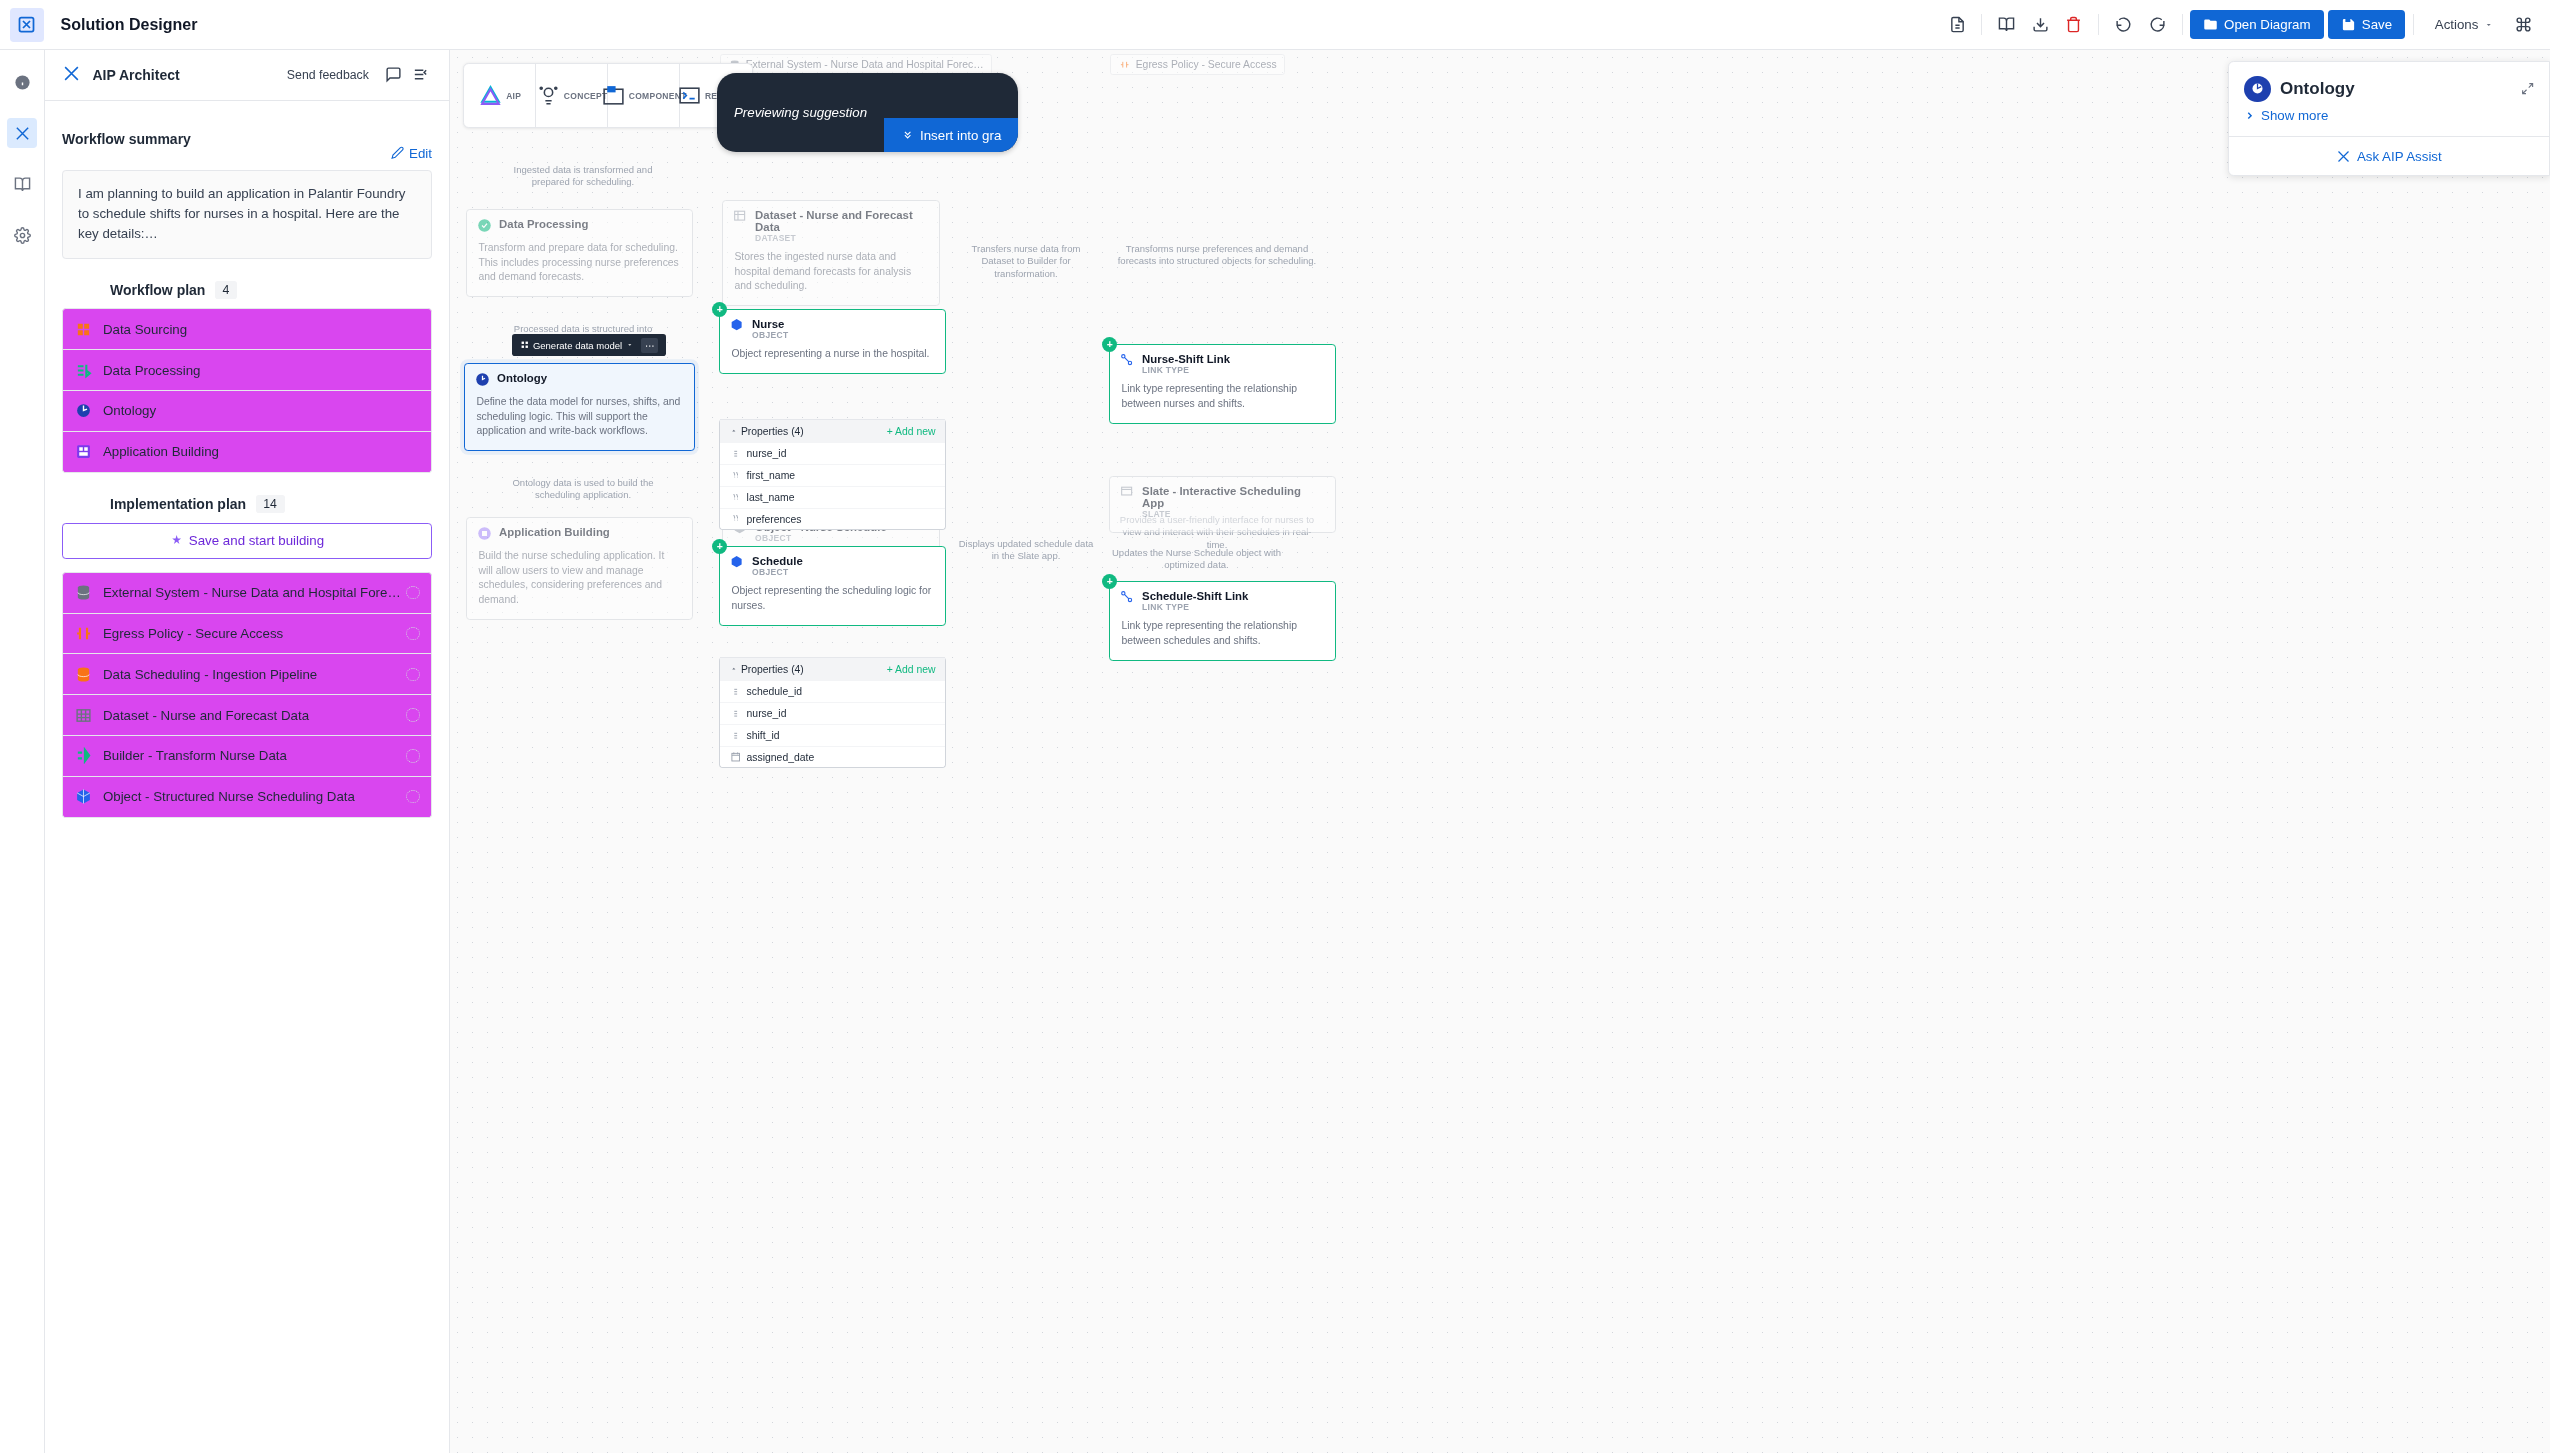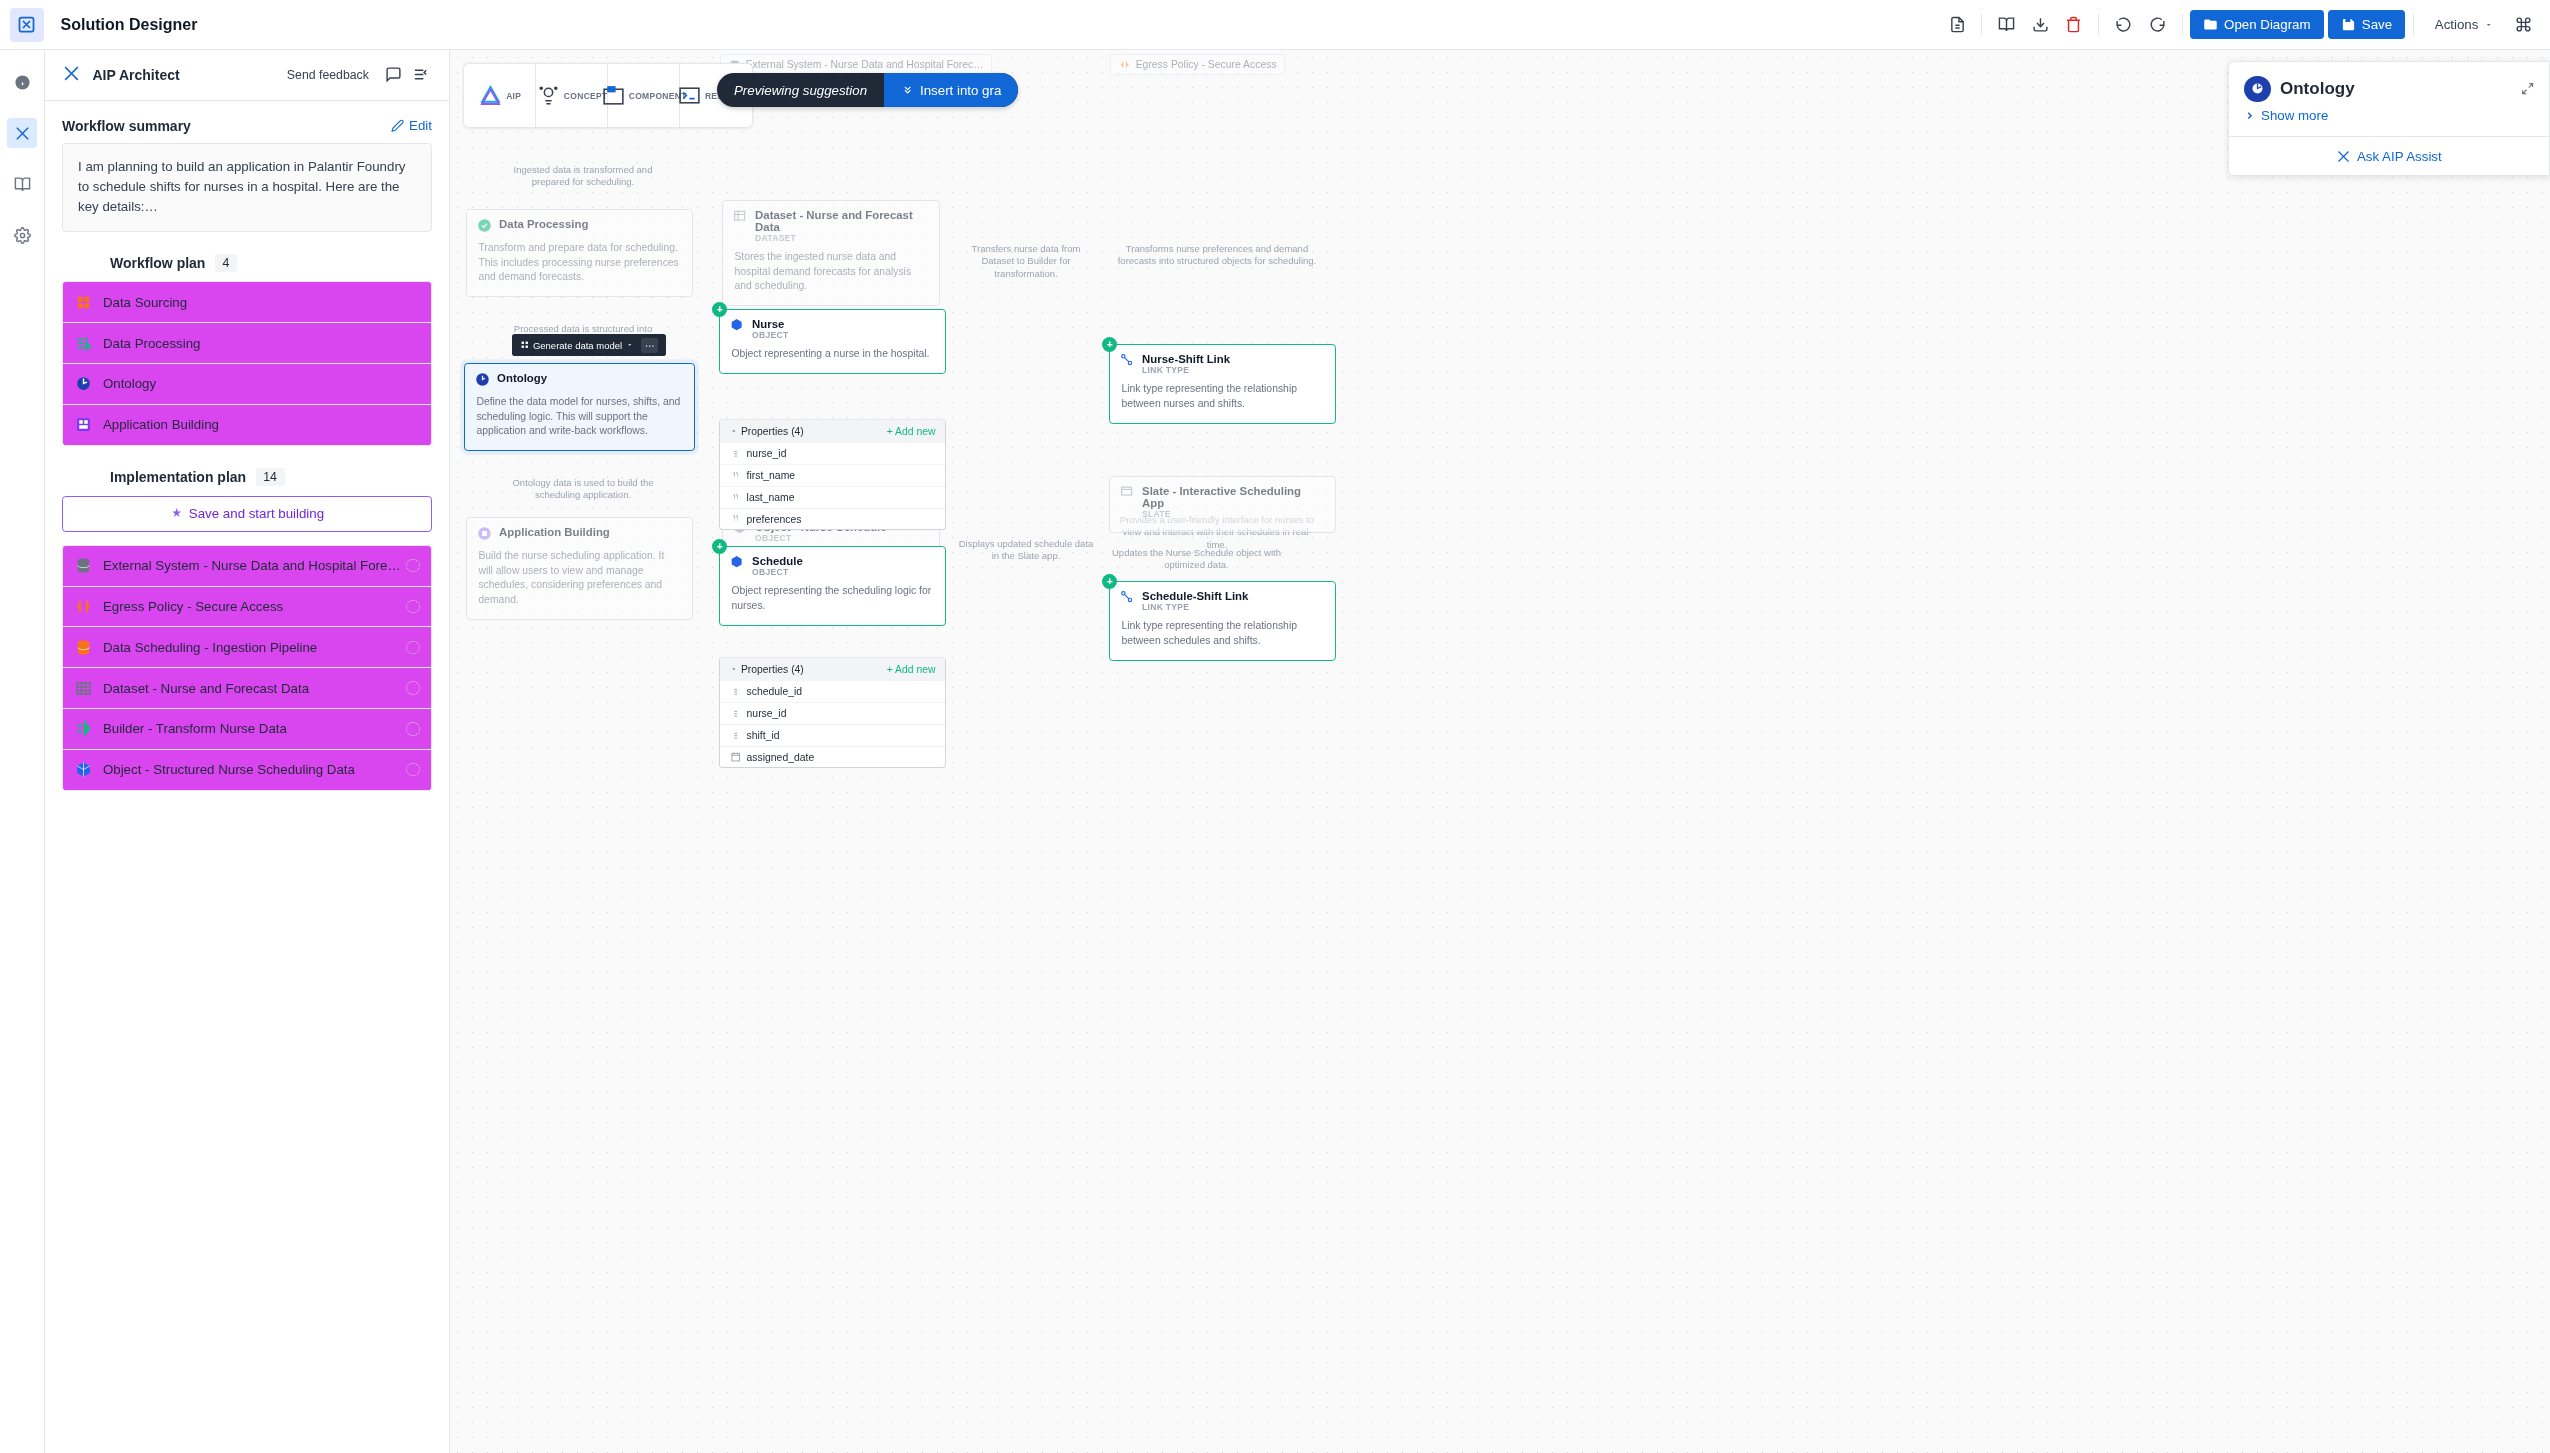--- a/index.html
+++ b/index.html
@@ -25,21 +25,21 @@
 .sidebar { width: 405px; border-right: 0.9px solid #e5e7eb; overflow-y: auto; padding: 0; }
 .sidebar-header { display: flex; align-items: center; padding: 13.3px 17px; border-bottom: 0.9px solid #e5e7eb; }
 .sidebar-header .icon { width: 21px; height: 21px; color: #1067d5; margin-right: 9.5px; }
 .sidebar-header .title { font-size: 14px; font-weight: 600; flex: 1; }
 .sidebar-header .feedback { font-size: 12.3px; color: #374151; margin-right: 9.5px; cursor: pointer; }
 .sidebar-header .iconbtn { width: 23px; height: 23px; display: flex; align-items: center; justify-content: center; cursor: pointer; margin-left: 3.8px; }
 
 .section { padding: 17px; }
 .section-title-row { display: flex; align-items: center; justify-content: space-between; margin-bottom: 9.5px; }
 .section-title { font-size: 14px; font-weight: 600; }
-.edit-link { color: #1067d5; font-size: 13.3px; cursor: pointer; display: flex; align-items: center; gap: 4.7px; }
+.edit-link { color: #1067d5; font-size: 13.3px; cursor: pointer; display: flex; align-items: center; gap: 4.7px; margin-top: 28px; }
 .summary-box { background: #fafafa; border: 0.9px solid #e5e7eb; border-radius: 3.8px; padding: 13.3px 15px; font-size: 13.3px; line-height: 1.5; color: #374151; }
 
 .plan-header { display: flex; align-items: center; gap: 9.5px; padding: 0 17px 9.5px; margin-top: 5.7px; }
 .plan-header .label { font-size: 14px; font-weight: 600; margin-left: 48px; }
 .plan-header .count { background: #f3f4f6; padding: 1.9px 7.6px; border-radius: 2.8px; font-size: 12.3px; font-weight: 500; }
 
 .plan-list { padding: 0 17px 17px; }
 .plan-item { display: flex; align-items: center; border: 0.9px solid #e5e7eb; border-top: none; padding: 10.4px 11.4px; cursor: pointer; background: #d946ef; }
 .plan-item:first-child { border-top: 0.9px solid #e5e7eb; border-radius: 3.8px 3.8px 0 0; }
 .plan-item:last-child { border-radius: 0 0 3.8px 3.8px; }
@@ -51,21 +51,21 @@
 
 .canvas { flex: 1; position: relative; background: #fafafa; background-image: radial-gradient(#d1d5db 0.9px, transparent 0.9px); background-size: 15px 15px; overflow: hidden; }
 
 .toolbar { position: absolute; top: 13.3px; left: 13.3px; background: #fff; border: 0.9px solid #e5e7eb; border-radius: 5.7px; display: flex; box-shadow: 0 0.9px 2.8px rgba(0,0,0,0.08); z-index: 10; }
 .toolbar .tool { width: 72px; height: 63px; display: flex; flex-direction: row; align-items: center; justify-content: center; gap: 2.8px; border-right: 0.9px solid #e5e7eb; cursor: pointer; font-size: 8.5px; font-weight: 600; letter-spacing: 0.3px; color: #6b7280; }
 .toolbar .tool:last-child { border-right: none; }
 .toolbar .tool .ticon { width: 25px; height: 25px; }
 
 .preview-pill { position: absolute; top: 23px; left: 267px; background: #1f2937; color: #fff; border-radius: 19px; display: flex; align-items: center; padding: 0; z-index: 12; box-shadow: 0 1.9px 5.7px rgba(0,0,0,0.2); overflow: hidden; }
 .preview-pill .pill-text { padding: 9.5px 17px; font-style: italic; font-size: 13.3px; }
-.preview-pill .pill-action { background: #1067d5; color: #fff; padding: 9.5px 17px; display: flex; align-items: center; gap: 5.7px; cursor: pointer; font-size: 13.3px; }
+.preview-pill .pill-action { background: #1067d5; color: #fff; padding: 9.5px 17px; display: flex; align-items: center; gap: 5.7px; cursor: pointer; font-size: 13.3px; margin-top: 45px; }
 
 .info-panel { position: absolute; top: 11.4px; right: 0; width: 322px; background: #fff; border: 0.9px solid #e5e7eb; border-radius: 5.7px 0 0 5.7px; box-shadow: 0 1.9px 7.6px rgba(0,0,0,0.1); z-index: 20; }
 .info-panel .ip-header { display: flex; align-items: center; padding: 13.3px 15px 5.7px; }
 .info-panel .ip-icon { width: 26.5px; height: 26.5px; background: #1e40af; border-radius: 50%; display: flex; align-items: center; justify-content: center; margin-right: 9.5px; }
 .info-panel .ip-title { font-size: 17px; font-weight: 600; flex: 1; }
 .info-panel .ip-expand { cursor: pointer; }
 .info-panel .ip-desc { padding: 5.7px 15px 11.4px; font-size: 13.3px; color: #4b5563; line-height: 1.4; }
 .info-panel .ip-more { color: #1067d5; font-size: 13.3px; padding: 0 15px 13.3px; cursor: pointer; display: flex; align-items: center; gap: 5.7px; }
 .info-panel .ip-footer { border-top: 0.9px solid #e5e7eb; padding: 11.4px; text-align: center; color: #1067d5; font-size: 13.3px; cursor: pointer; display: flex; align-items: center; justify-content: center; gap: 5.7px; }
 

